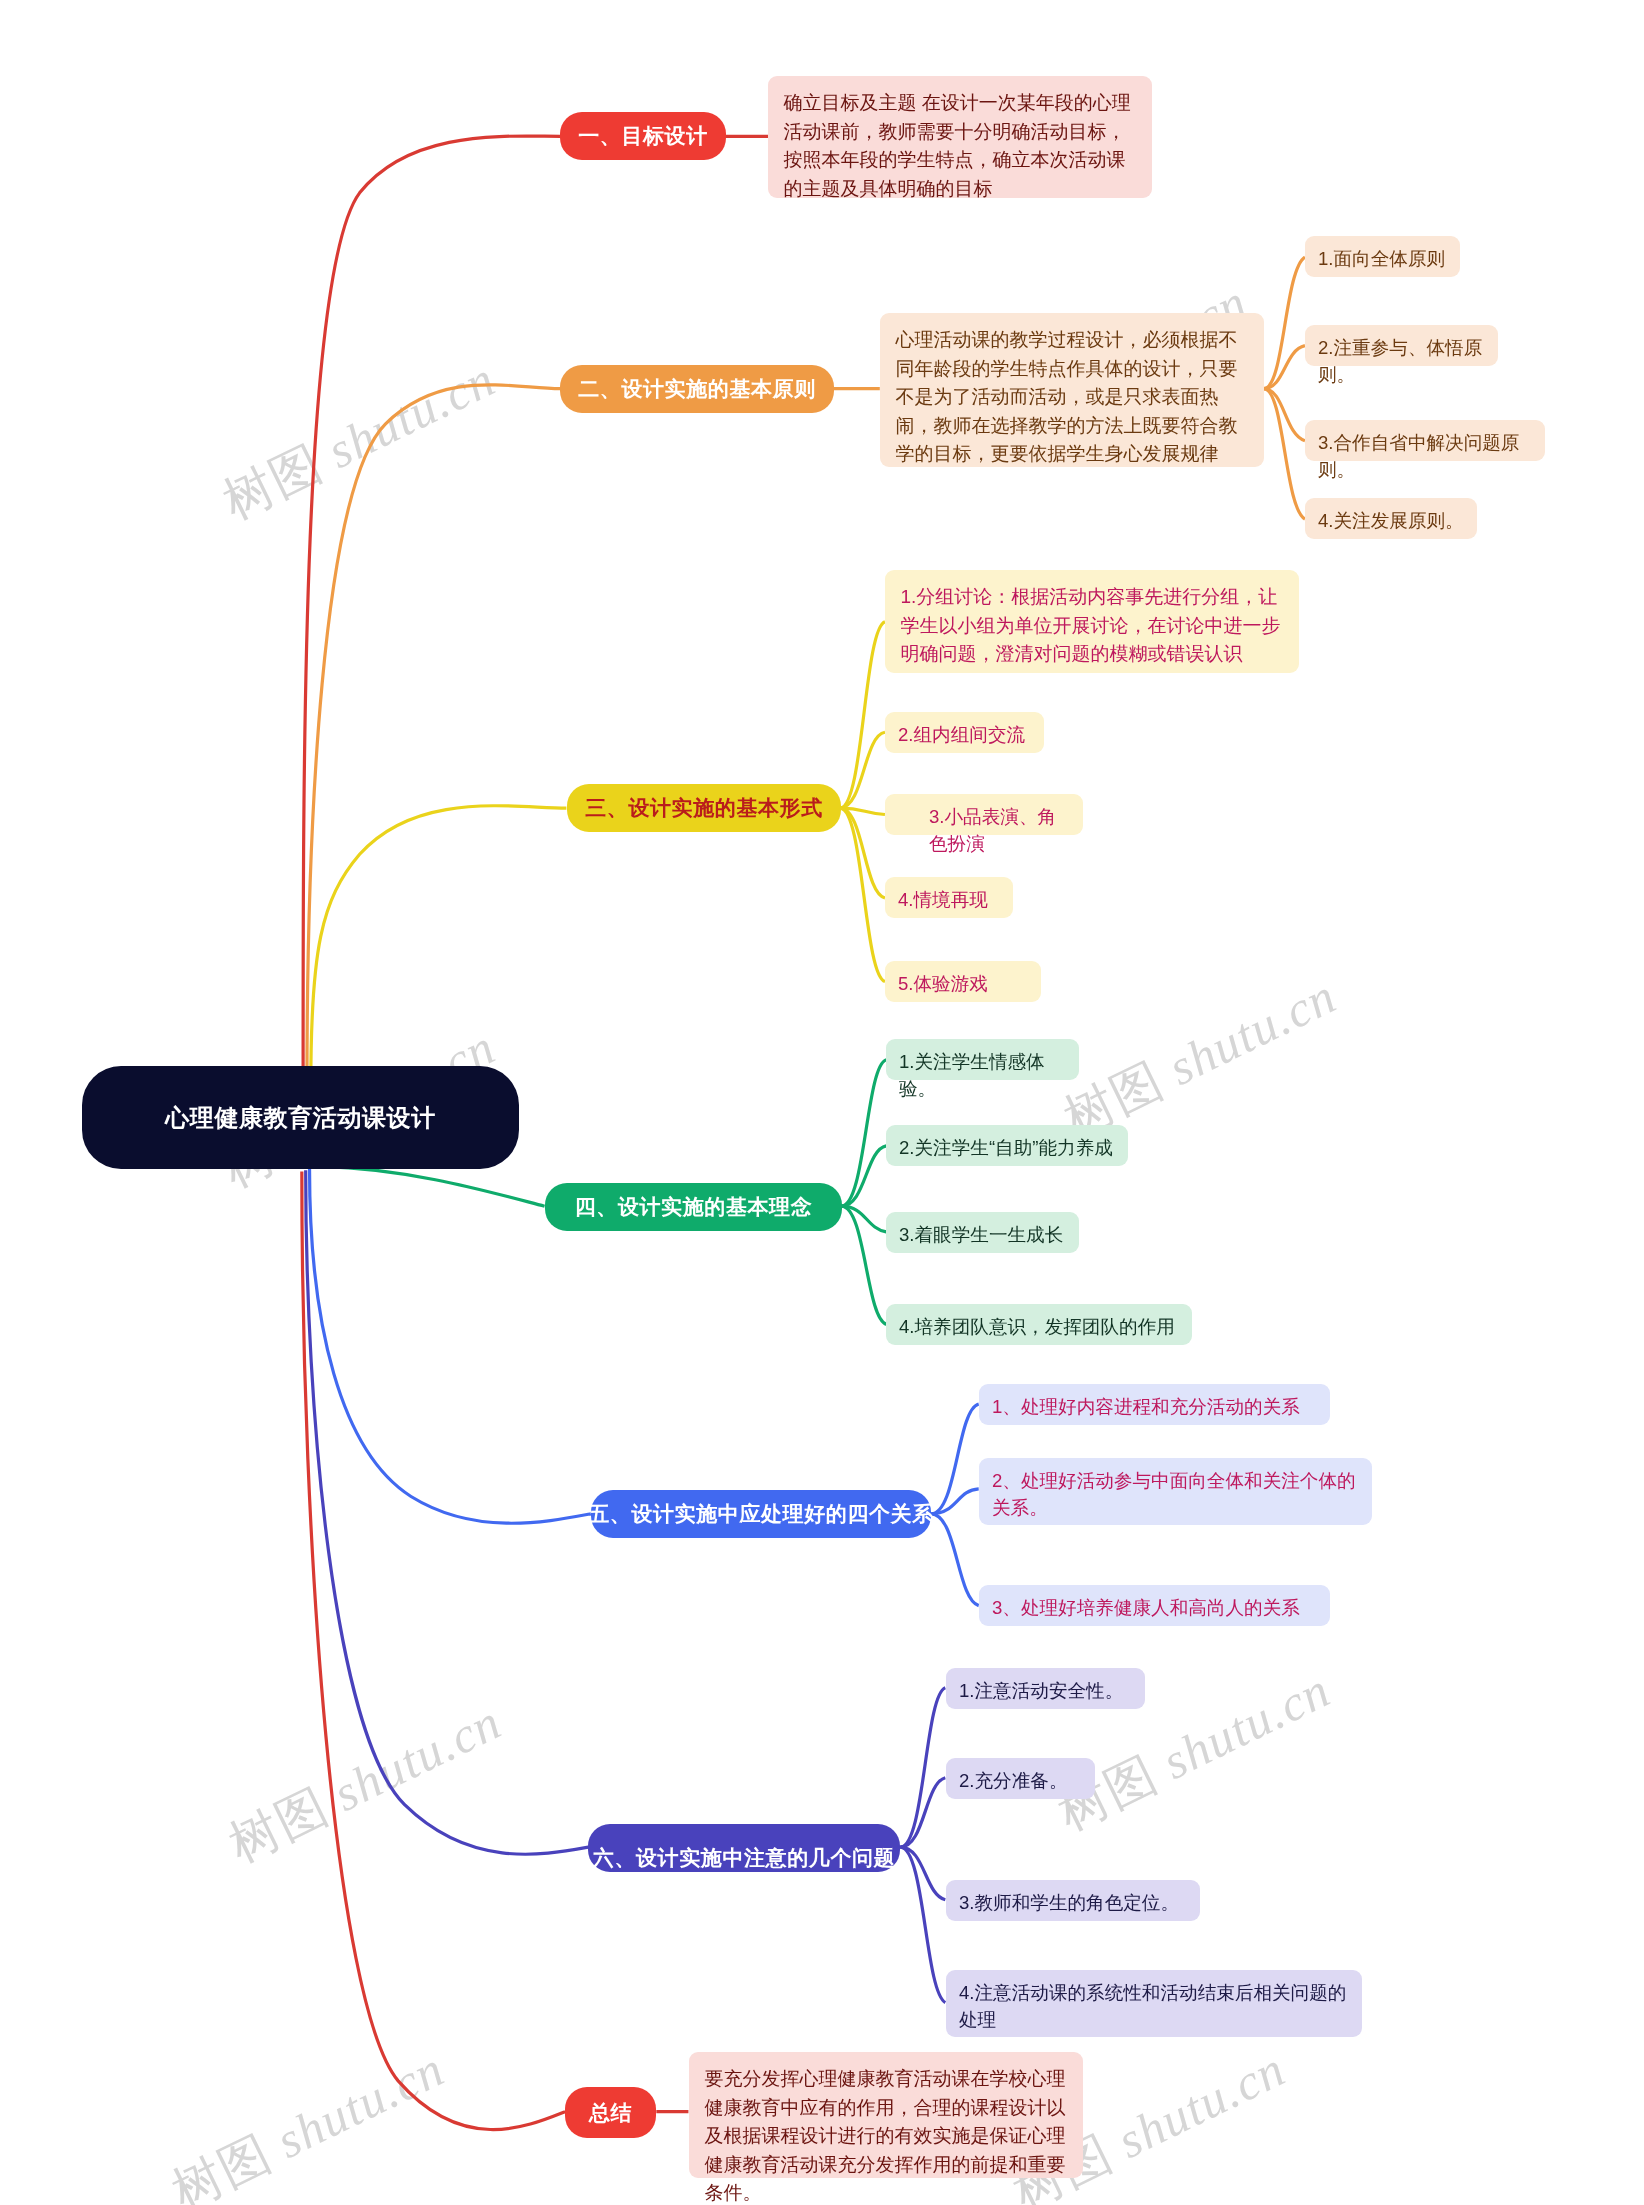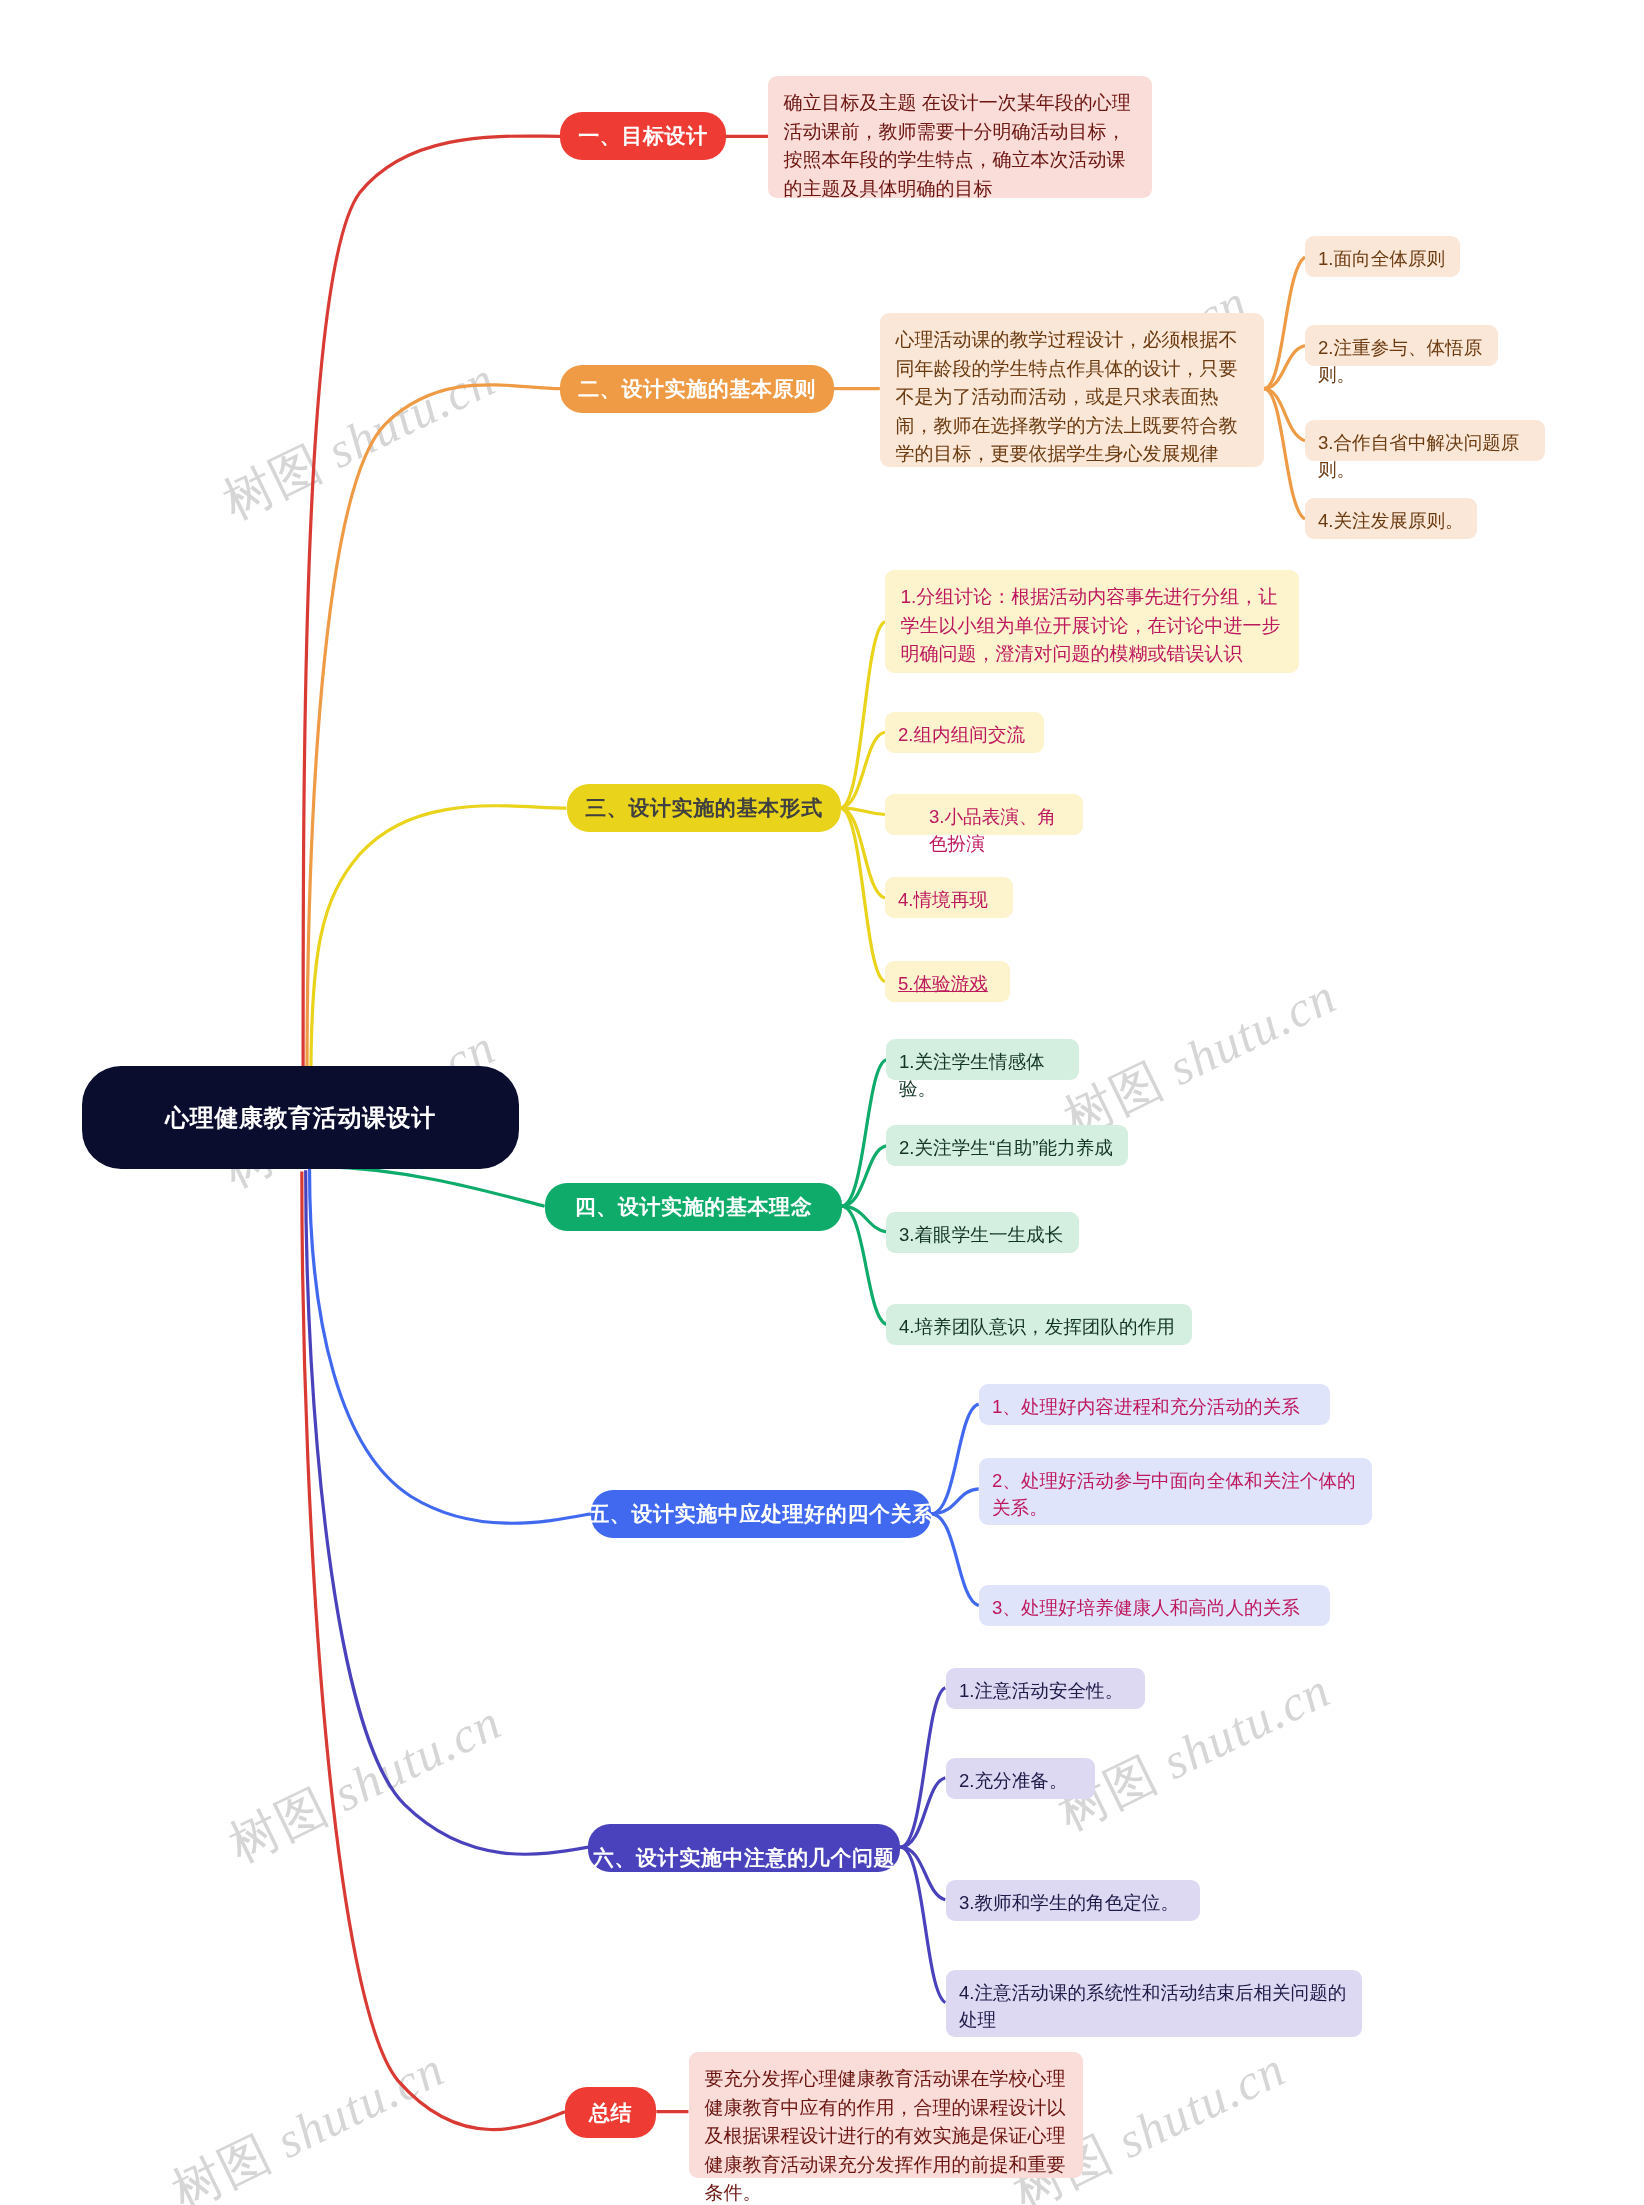--- a/index.html
+++ b/index.html
@@ -163,36 +163,36 @@
   <div class="node leaf l-orange" style="left:1305px; top:325px; width:193px; height:41px;">
     <span>2.注重参与、体悟原则。</span>
   </div>
   <div class="node leaf l-orange" style="left:1305px; top:420px; width:240px; height:41px;">
     <span>3.合作自省中解决问题原则。</span>
   </div>
   <div class="node leaf l-orange" style="left:1305px; top:498px; width:172px; height:41px;">
     <span>4.关注发展原则。</span>
   </div>
 
-  <div class="node branch c-yellow" style="left:567px; top:784px; width:274px; height:48px; color:#404040;">
+  <div class="node branch c-yellow" style="left:567px; top:784px; width:274px; height:48px; color:#b91c1c;">
     <span>三、设计实施的基本形式</span>
   </div>
   <div class="node leaf l-yellow big" style="left:885px; top:570px; width:414px; height:103px;">
     <span>1.分组讨论：根据活动内容事先进行分组，让学生以小组为单位开展讨论，在讨论中进一步明确问题，澄清对问题的模糊或错误认识</span>
   </div>
   <div class="node leaf l-yellow" style="left:885px; top:712px; width:159px; height:41px;">
     <span>2.组内组间交流</span>
   </div>
   <div class="node leaf l-yellow" style="left:885px; top:794px; width:198px; height:41px;padding-left:44px;">
     <span>3.小品表演、角色扮演</span>
   </div>
   <div class="node leaf l-yellow" style="left:885px; top:877px; width:128px; height:41px;">
     <span>4.情境再现</span>
   </div>
-  <div class="node leaf l-yellow" style="left:885px; top:961px; width:125px; height:41px;text-decoration:underline;">
+  <div class="node leaf l-yellow" style="left:885px; top:961px; width:156px; height:41px;">
     <span>5.体验游戏</span>
   </div>
 
   <div class="node branch c-green" style="left:545px; top:1183px; width:297px; height:48px;">
     <span>四、设计实施的基本理念</span>
   </div>
   <div class="node leaf l-green" style="left:886px; top:1039px; width:193px; height:41px;">
     <span>1.关注学生情感体验。</span>
   </div>
   <div class="node leaf l-green" style="left:886px; top:1125px; width:242px; height:41px;">

